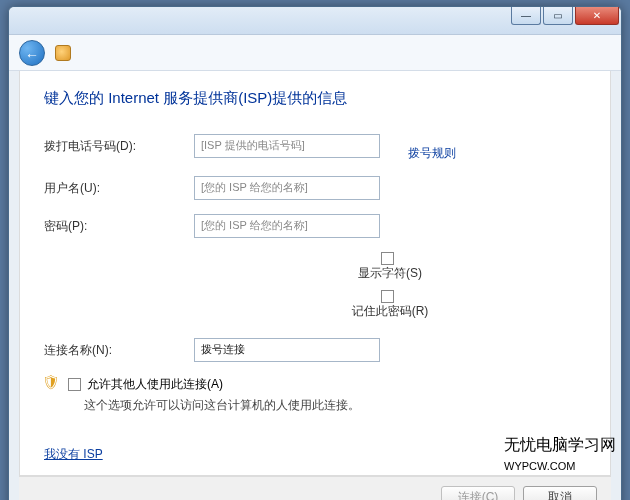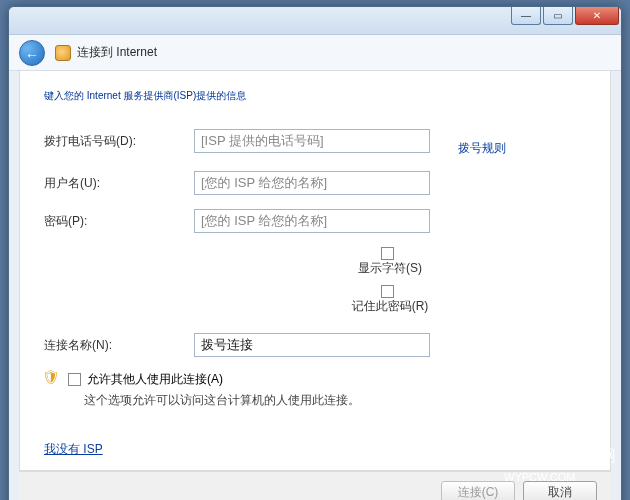--- a/index.html
+++ b/index.html
@@ -71,40 +71,40 @@
   .content {
     background: #ffffff;
     margin: 0 10px 0 10px;
     padding: 18px 24px 12px 24px;
     min-height: 370px;
     border: 1px solid #dcdcdc;
     border-top: none;
   }
   .heading {
     color: #003399;
-    font-size: 10px;
+    font-size: 15px;
     font-weight: normal;
     margin-bottom: 22px;
   }
   .row {
     display: flex; align-items: center;
     margin-bottom: 14px;
   }
   .label {
     width: 150px;
     color: #333;
   }
   .field {
-    width: 236px;
+    width: 186px;
     height: 24px;
     border: 1px solid #a6b6c8;
     padding: 3px 6px;
     color: #888;
-    font-size: 13px;
-    display: flex; align-items: center;
+    font-size: 11px;
+    display: flex; 
   }
   .field.value { color: #222; }
   .link {
     color: #0a3ea0;
     cursor: pointer;
     margin-left: 28px;
     margin-top: 15px;
   }
   .checkrow {
     display: flex; align-items: center;
@@ -162,23 +162,23 @@
     background: linear-gradient(#fefefe,#e6e6e6);
     border-radius: 3px;
     margin-left: 8px;
     display: flex; align-items: center; justify-content: center;
     color: #444;
     font-size: 12px;
   }
   .btn.disabled { color: #9a9a9a; border-color: #c0c0c0; }
   .watermark {
     position: absolute;
-    right: 14px; bottom: 15px;
+    right: 14px; bottom: 26px;
     font-size: 16px;
-    color: #ffffff;
+    color: #000000;
     font-family: "KaiTi", "STKaiti", serif;
     pointer-events: none;
     margin-left: 9px;
   }
 </style>
 </head>
 <body>
 
 <div class="window">
 
@@ -192,21 +192,20 @@
     <div class="winbtn close">
         <span>✕</span>
       </div>
   </div>
 
   <div class="navbar">
     <div class="backbtn">
         <span>←</span>
       </div>
     <div class="navicon"></div>
-    <div class="navtitle">连接到 Internet</div>
   </div>
 
   <div class="content">
     <div class="heading">键入您的 Internet 服务提供商(ISP)提供的信息</div>
 
     <div class="row">
       <div class="label">拨打电话号码(D):</div>
       <div class="field">
           <span>[ISP 提供的电话号码]</span>
         </div>

